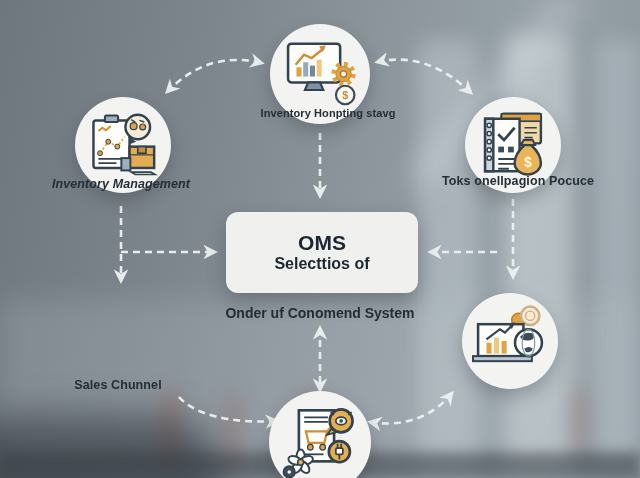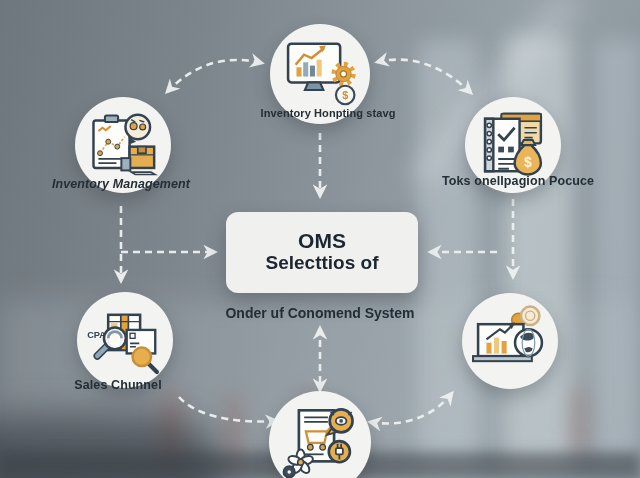--- a/index.html
+++ b/index.html
@@ -26,21 +26,21 @@
     letter-spacing:.1px;
   }
   
   #oms-box{
     position:absolute;left:226px;top:212px;width:192px;height:81px;z-index:4;
     background:#f0f1ee;border-radius:12px;box-shadow:0 8px 20px rgba(35,42,48,.30);
     display:flex;flex-direction:column;align-items:center;justify-content:center;
     color:#1d2731;text-align:center;
   }
   #oms-box .t1{font-size:21px;font-weight:bold;line-height:1.05;}
-  #oms-box .t2{font-size:19px;font-weight:bold;line-height:1.2;}
+  #oms-box .t2{font-size:16px;font-weight:bold;line-height:1.2;}
   #oms-box .t3{font-size:15px;font-weight:bold;line-height:1.2;white-space:nowrap;}
   #caption{
     position:absolute;left:320px;top:305px;transform:translateX(-50%);z-index:5;
     font-weight:bold;font-size:14px;color:#232d36;white-space:nowrap;
   }
 </style>
 </head>
 <body>
 
 <div id="stage">
@@ -136,38 +136,20 @@
       <rect x="32" y="52" width="7" height="7" fill="#3c4c59"></rect>
       <rect x="44" y="52" width="7" height="7" fill="#3c4c59"></rect>
       <path d="M32 67 h20 M32 73 h20 M32 79 h13" stroke="#33424f" stroke-width="2.4"></path>
       <path d="M64 50 q-12 11 -12 22 a16 14 0 0 0 32 0 q0 -11 -12 -22 z" fill="#e9b558" stroke="#33424f" stroke-width="3"></path>
       <path d="M63 44 h11 l3 6 h-17 z" fill="#e9b558" stroke="#33424f" stroke-width="2.4"></path>
       <text x="68" y="77" text-anchor="middle" font-size="17" font-weight="bold" fill="#fdf4e0">$</text>
     </svg>
   </div>
   <div class="nlabel" style="left:508px;top:174px;margin-left:10px;">Toks onellpagion Pocuce</div>
 
-  <div class="node" style="left:77px;top:292px;width:96px;height:96px;">
-    <svg width="84" height="84" viewBox="0 0 100 100">
-      <rect x="30" y="20" width="38" height="42" fill="#fdfdfb" stroke="#33424f" stroke-width="3"></rect>
-      <rect x="33" y="30" width="8" height="24" fill="#eec87f"></rect>
-      <rect x="45" y="20" width="9" height="42" fill="#e2a23f" stroke="#33424f" stroke-width="2"></rect>
-      <path d="M30 28 h38" stroke="#33424f" stroke-width="1.5"></path>
-      <text x="5" y="48" font-size="11" font-weight="bold" fill="#33424f">CPA</text>
-      <line x1="29" y1="57" x2="17" y2="69" stroke="#33424f" stroke-width="9" stroke-linecap="round"></line>
-      <line x1="29" y1="57" x2="17" y2="69" stroke="#8fa7b8" stroke-width="5.5" stroke-linecap="round"></line>
-      <circle cx="38" cy="48" r="13" fill="rgba(253,253,251,.92)" stroke="#33424f" stroke-width="3"></circle>
-      <path d="M30 48 a8 8 0 0 1 16 0" fill="none" stroke="#7d98a8" stroke-width="3.2"></path>
-      <rect x="52" y="38" width="34" height="28" fill="#fdfdfb" stroke="#33424f" stroke-width="2.8"></rect>
-      <rect x="56" y="42" width="6" height="6" fill="none" stroke="#33424f" stroke-width="1.6"></rect>
-      <path d="M56 54 h11 M56 58 h7" stroke="#33424f" stroke-width="2"></path>
-      <line x1="77" y1="77" x2="88" y2="88" stroke="#33424f" stroke-width="5" stroke-linecap="round"></line>
-      <circle cx="70" cy="70" r="11" fill="#e8ae4e" stroke="#c98f3a" stroke-width="3"></circle>
-    </svg>
-  </div>
   <div class="nlabel" style="left:118px;top:378px;">Sales Chunnel</div>
 
   <div class="node" style="left:462px;top:293px;width:96px;height:96px;">
     <svg width="84" height="84" viewBox="0 0 100 100">
       <circle cx="60" cy="25" r="8" fill="#e2a23f" stroke="#b9822e" stroke-width="2"></circle>
       <circle cx="74" cy="20" r="11" fill="#f5ead2" stroke="#cbb184" stroke-width="3"></circle>
       <circle cx="74" cy="20" r="5.5" fill="none" stroke="#cbb184" stroke-width="1.6"></circle>
       <rect x="12" y="30" width="54" height="38" fill="#fdfdfb" stroke="#33424f" stroke-width="3"></rect>
       <rect x="22" y="52" width="6" height="13" fill="#e2a23f"></rect>
       <rect x="31" y="46" width="6" height="19" fill="#eec87f"></rect>

